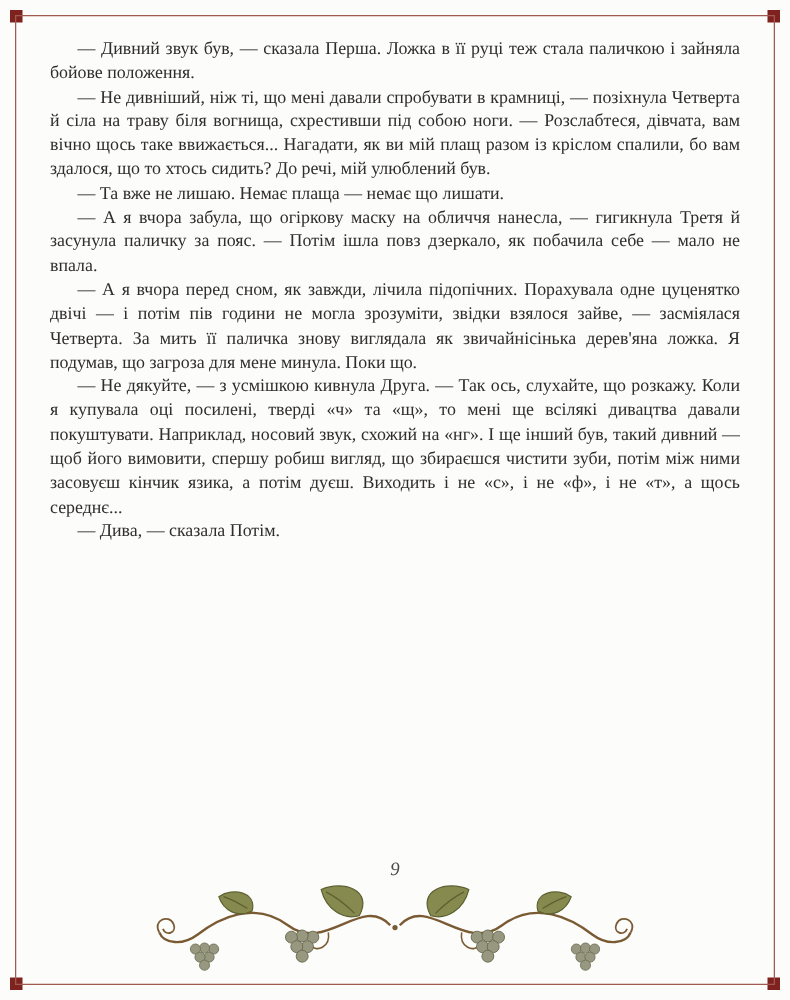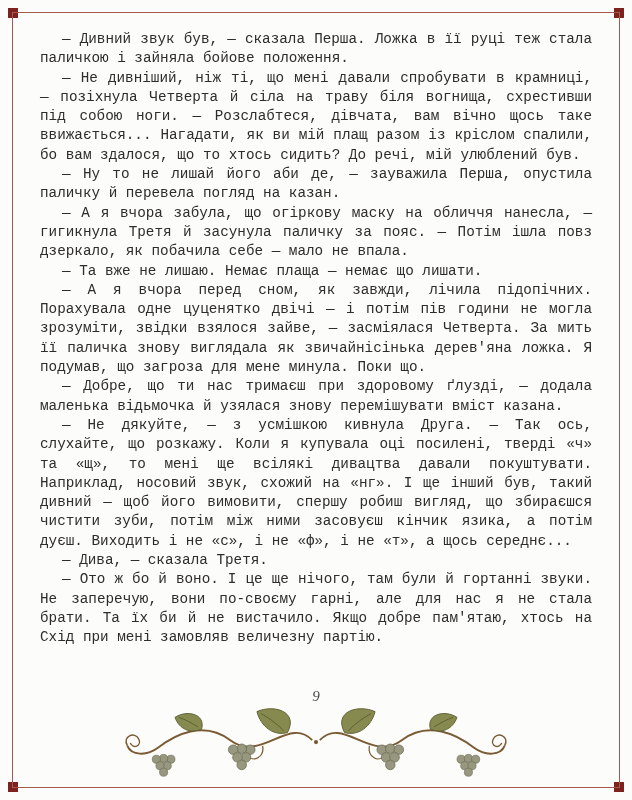--- a/index.html
+++ b/index.html
@@ -31,21 +31,20 @@
   .corner.tl{left:8px;top:8px;}
   .corner.tr{right:8px;top:8px;}
   .corner.bl{left:8px;bottom:8px;}
   .corner.br{right:8px;bottom:8px;}
   .text-block{
     position:absolute;left:40px;right:40px;top:30px;
     color:var(--text);
     font-size:14.3px;line-height:19.3px;
     text-align:justify;
     hyphens:auto;
-    font-family:Liberation Mono, monospace;
     -webkit-hyphens:auto;
   }
   .text-block p{margin:0;text-indent:22px;}
   .page-number{
     position:absolute;left:0;right:0;top:688px;
     text-align:center;
     font-style:italic;
     font-size:15px;
     color:var(--page-number);
   }
@@ -62,28 +61,25 @@
 
   <div class="corner tl"></div>
   <div class="corner tr"></div>
   <div class="corner bl"></div>
   <div class="corner br"></div>
   <div class="frame"></div>
 
   <div class="text-block">
     <p>— Дивний звук був, — сказала Перша. Ложка в її руці теж стала паличкою і зайняла бойове положення.</p>
     <p>— Не дивніший, ніж ті, що мені давали спробувати в крамниці, — позіхнула Четверта й сіла на траву біля вогнища, схрестивши під собою ноги. — Розслабтеся, дівчата, вам вічно щось таке ввижається... Нагадати, як ви мій плащ разом із кріслом спалили, бо вам здалося, що то хтось сидить? До речі, мій улюблений був.</p>
-    <p>— Ну то не лишай його аби де, — зауважила Перша, опустила паличку й перевела погляд на казан.</p>
+    <p>— Та вже не лишаю. Немає плаща — немає що лишати.</p>
     <p>— А я вчора забула, що огіркову маску на обличчя нанесла, — гигикнула Третя й засунула паличку за пояс. — Потім ішла повз дзеркало, як побачила себе — мало не впала.</p>
-    <p>— Та вже не лишаю. Немає плаща — немає що лишати.</p>
     <p>— А я вчора перед сном, як завжди, лічила підопічних. Порахувала одне цуценятко двічі — і потім пів години не могла зрозуміти, звідки взялося зайве, — засміялася Четверта. За мить її паличка знову виглядала як звичайнісінька дерев'яна ложка. Я подумав, що загроза для мене минула. Поки що.</p>
-    <p>— Добре, що ти нас тримаєш при здоровому ґлузді, — додала маленька відьмочка й узялася знову перемішувати вміст казана.</p>
     <p>— Не дякуйте, — з усмішкою кивнула Друга. — Так ось, слухайте, що розкажу. Коли я купувала оці посилені, тверді «ч» та «щ», то мені ще всілякі дивацтва давали покуштувати. Наприклад, носовий звук, схожий на «нг». І ще інший був, такий дивний — щоб його вимовити, спершу робиш вигляд, що збираєшся чистити зуби, потім між ними засовуєш кінчик язика, а потім дуєш. Виходить і не «с», і не «ф», і не «т», а щось середнє...</p>
-    <p>— Дива, — сказала Третя.</p>
-    <p>— Ото ж бо й воно. І це ще нічого, там були й гортанні звуки. Не заперечую, вони по-своєму гарні, але для нас я не стала брати. Та їх би й не вистачило. Якщо добре пам'ятаю, хтось на Схід при мені замовляв величезну партію.</p>
+    <p>— Дива, — сказала Потім.</p>
   </div>
 
   <div class="page-number">9</div>
 
   <div class="ornament">
     <svg width="400" height="80" viewBox="0 0 420 80" aria-hidden="true">
       <defs>
         <g id="cluster">
           <circle cx="-9" cy="0" r="5"></circle>
           <circle cx="0" cy="-1" r="5"></circle>

